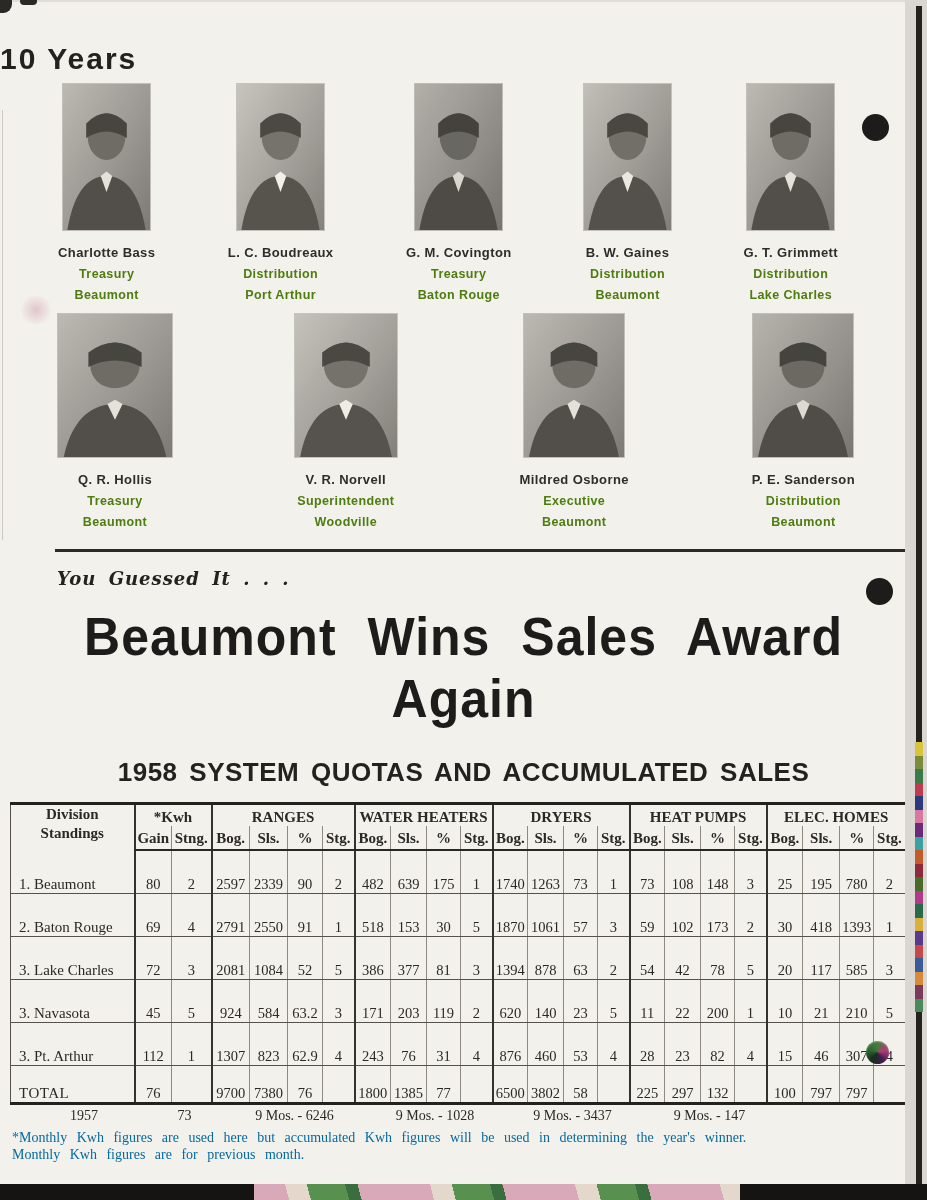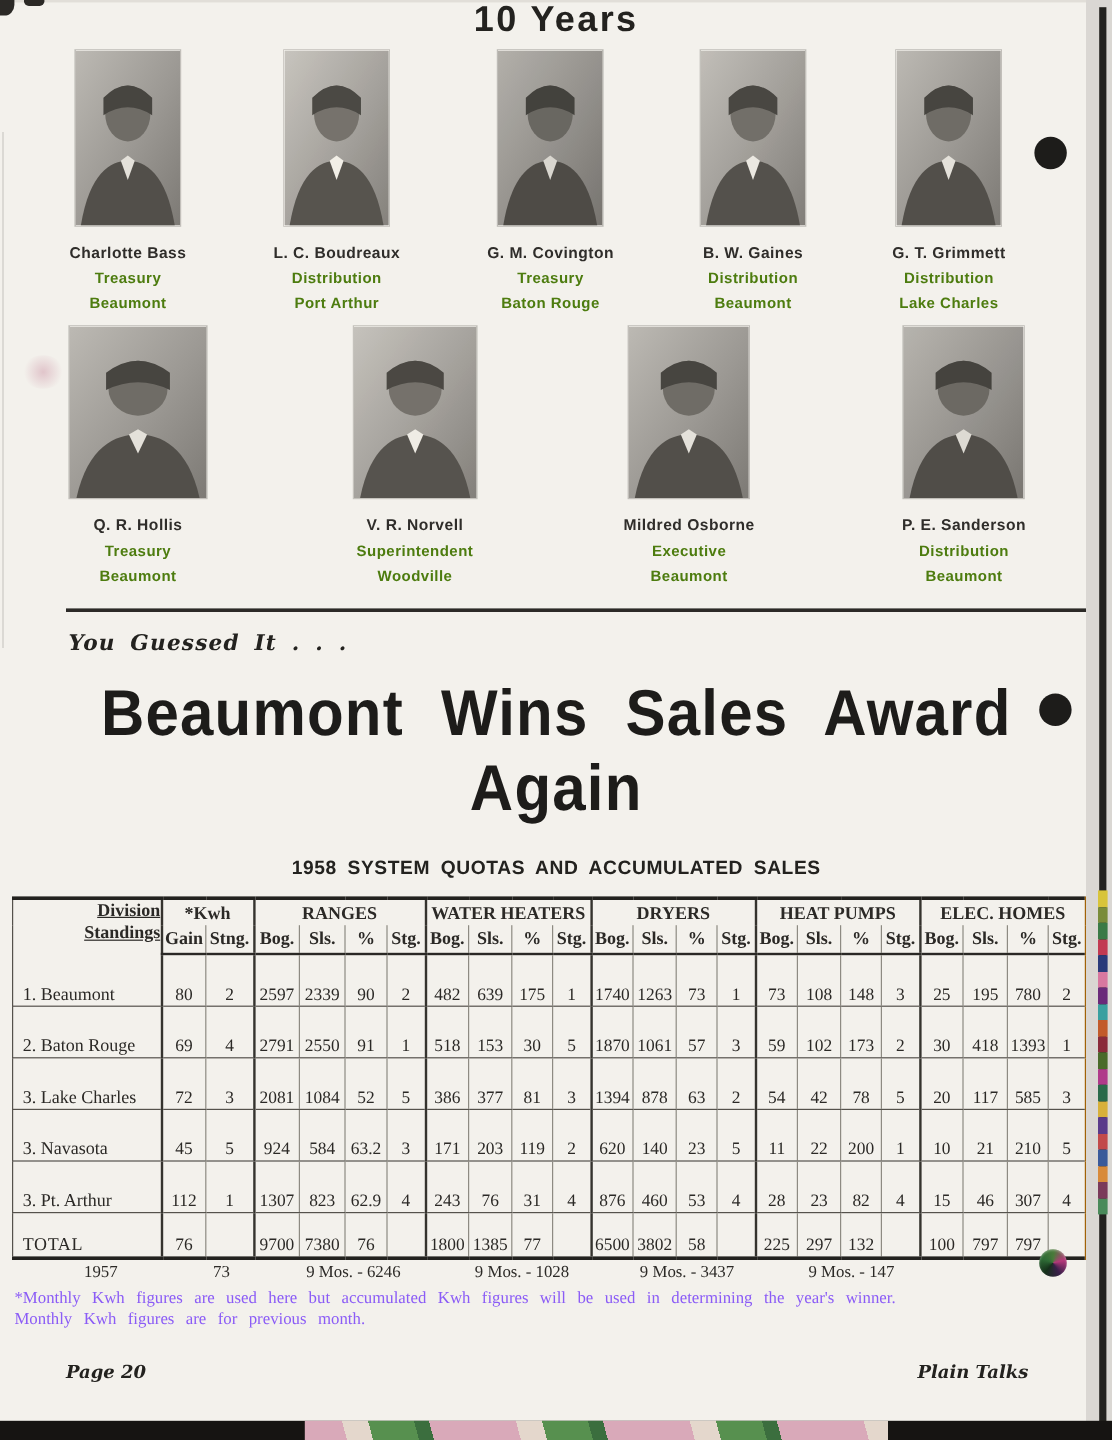--- a/index.html
+++ b/index.html
@@ -3,21 +3,21 @@
 <meta charset="utf-8">
 <style>
   html,body{margin:0;padding:0;}
   body{
     width:927px;height:1200px;position:relative;overflow:hidden;
     background:#f3f1ec;
     font-family:"Liberation Serif", serif;color:#2a2825;
   }
   
   .section-title{
-    text-align:center;
+    padding-top:42px;text-align:left;
     font-family:"Liberation Sans", sans-serif;font-weight:700;
     font-size:30px;letter-spacing:2px;color:#23221f;
   }
   .photo-row{display:flex;justify-content:space-between;}
   .photo-row.row1{margin:8px 89px 0 58px;}
   .photo-row.row2{margin:12px 72px 0 58px;}
   .photo-card{display:flex;flex-direction:column;align-items:center;}
   .photo-frame{display:block;box-shadow:0 0 0 1px #8a878077;}
   .photo-frame svg{display:block;}
   .cap-name{margin-top:15px;font-family:"Liberation Sans", sans-serif;font-weight:700;
@@ -39,53 +39,53 @@
   }
   .headline{
     margin-top:16px;text-align:center;
     font-family:"Liberation Sans", sans-serif;font-weight:700;
     font-size:50px;letter-spacing:1px;word-spacing:16px;color:#1d1c1a;
     transform:scaleY(1.08);transform-origin:top center;
   }
   .table-title{
     margin-top:36px;text-align:center;
     font-family:"Liberation Sans", sans-serif;font-weight:700;
-    font-size:16px;letter-spacing:.5px;word-spacing:4px;color:#23221f;
+    font-size:26px;letter-spacing:.5px;word-spacing:4px;color:#23221f;
   }
 
   
   table.quota{
     border-collapse:collapse;table-layout:fixed;width:895px;
     margin:14px 0 0 10px;color:#2b2926;
   }
   table.quota th,table.quota td{padding:0;}
   thead th{
     font-family:"Liberation Serif", serif;font-weight:700;font-size:15px;
     text-align:center;vertical-align:bottom;height:21px;
   }
   thead tr:first-child th{border-top:3px solid #23221f;}
   thead tr:last-child th{border-bottom:2px solid #2a2825;padding-bottom:2px;}
-  th.division{ text-align:right;vertical-align:top;padding:2px 0 0 6px;
-    border-left:1px solid #55524c;line-height:1.25;text-decoration:underline;}
+  th.division{ text-align:center;vertical-align:top;padding:2px 0 0 6px;
+    border-left:1px solid #55524c;line-height:1.25;}
   .g-start{border-left:2px solid #35332e;}
   .subcol{border-left:1px solid #8d8a82;}
-  td.last-col,th.last-col{border-right:4px solid #a16207;}
+  td.last-col,th.last-col{border-right:2px solid #a16207;}
   tbody td{
     font-size:14.5px;text-align:center;vertical-align:bottom;
     height:42px;padding-bottom:5px;border-bottom:1px solid #55524c;
   }
   tbody td.division{text-align:left;padding-left:8px;border-left:1px solid #55524c;font-size:15px;}
   tbody tr.total td{height:36px;border-bottom:3px solid #23221f;}
   tbody tr.total td.division{letter-spacing:.5px;}
 
   .prev-row{display:flex;margin:3px 0 0 10px;font-size:14px;color:#2b2926;}
   .prev-row span{display:inline-block;text-align:center;}
   .prev-row span:first-child{text-align:center;padding-left:12px;}
 
-  .footnote{margin:6px 0 0 12px;font-size:14px;word-spacing:6px;color:#8b5cf6;line-height:1.18;}
+  .footnote{margin:6px 0 0 12px;font-size:14px;word-spacing:6px;color:#0369a1;line-height:1.18;}
   .footnote.second{margin-top:0;}
 
   .footer{display:flex;justify-content:space-between;margin:26px 70px 0 55px;
     font-family:"DejaVu Serif", serif;font-style:italic;font-weight:700;font-size:15px;color:#23221f;}
 
   
   .hole-dot{position:absolute;border-radius:50%;background:#1d1c1a;width:27px;height:27px;}
   #hole-dot-1{left:862px;top:114px;}
   #hole-dot-2{left:866px;top:578px;}
   #edge-band{position:absolute;left:905px;top:0;width:22px;height:1185px;background:#dad7d3;}

